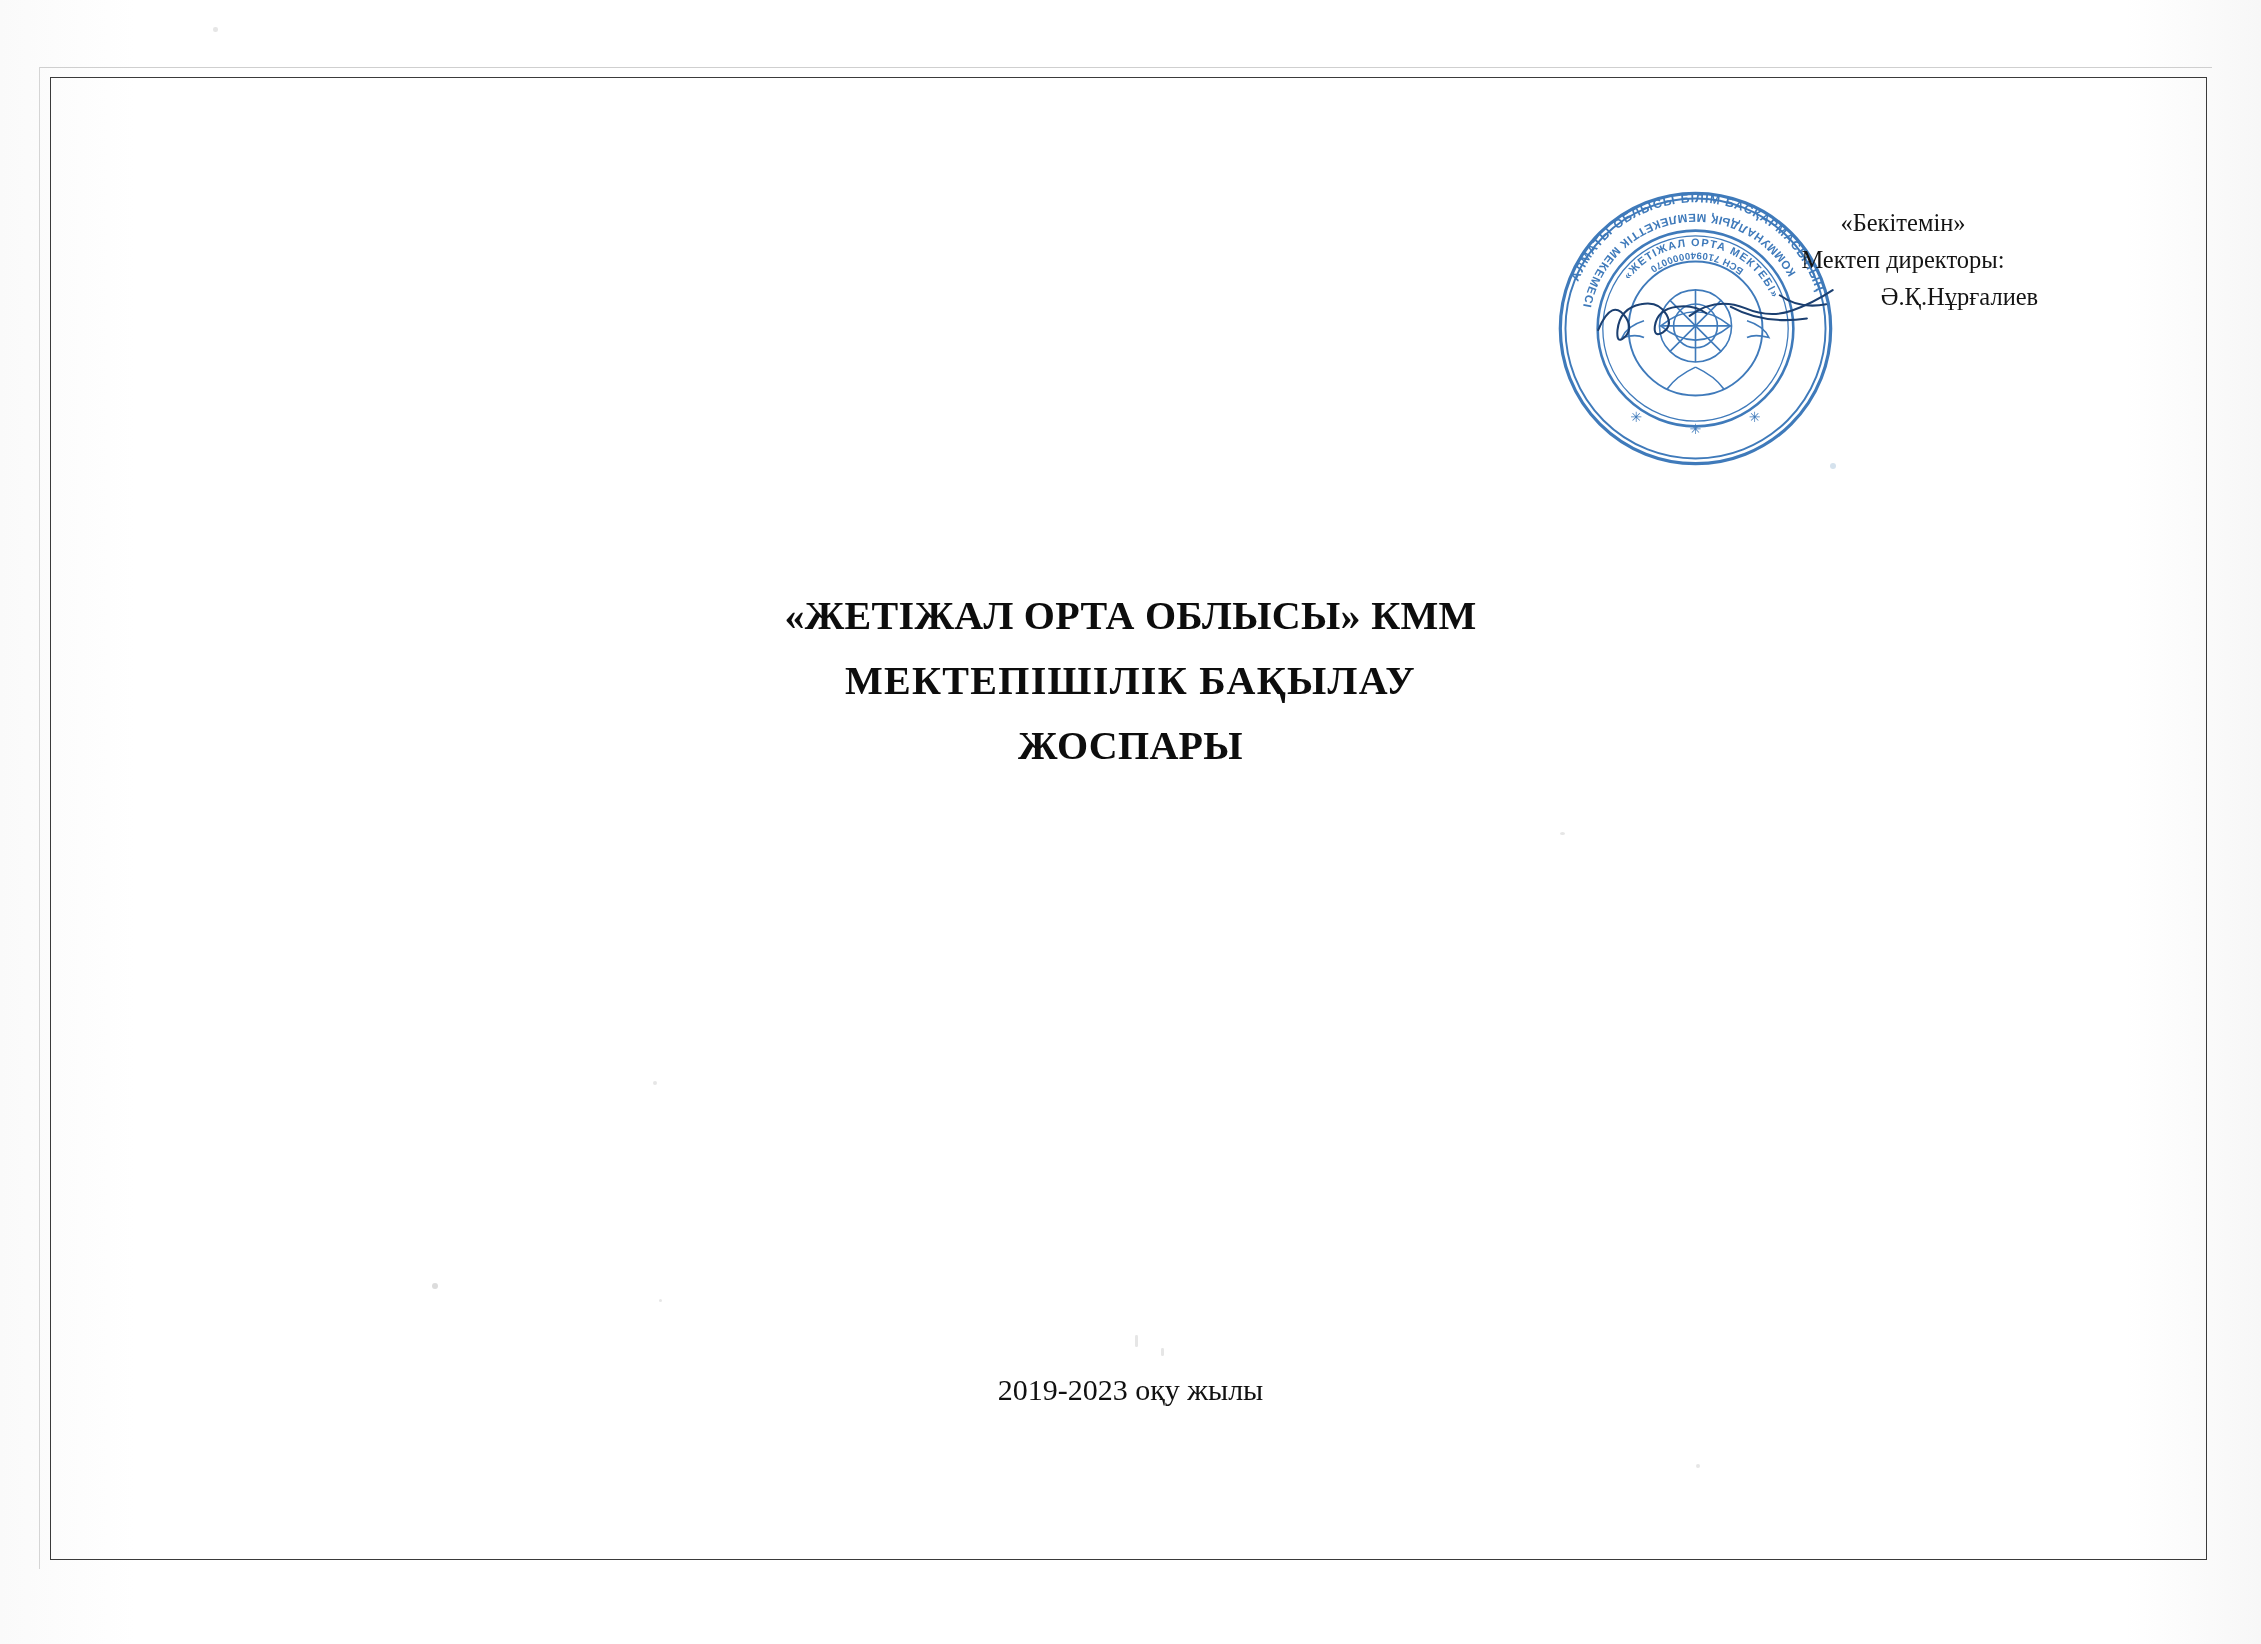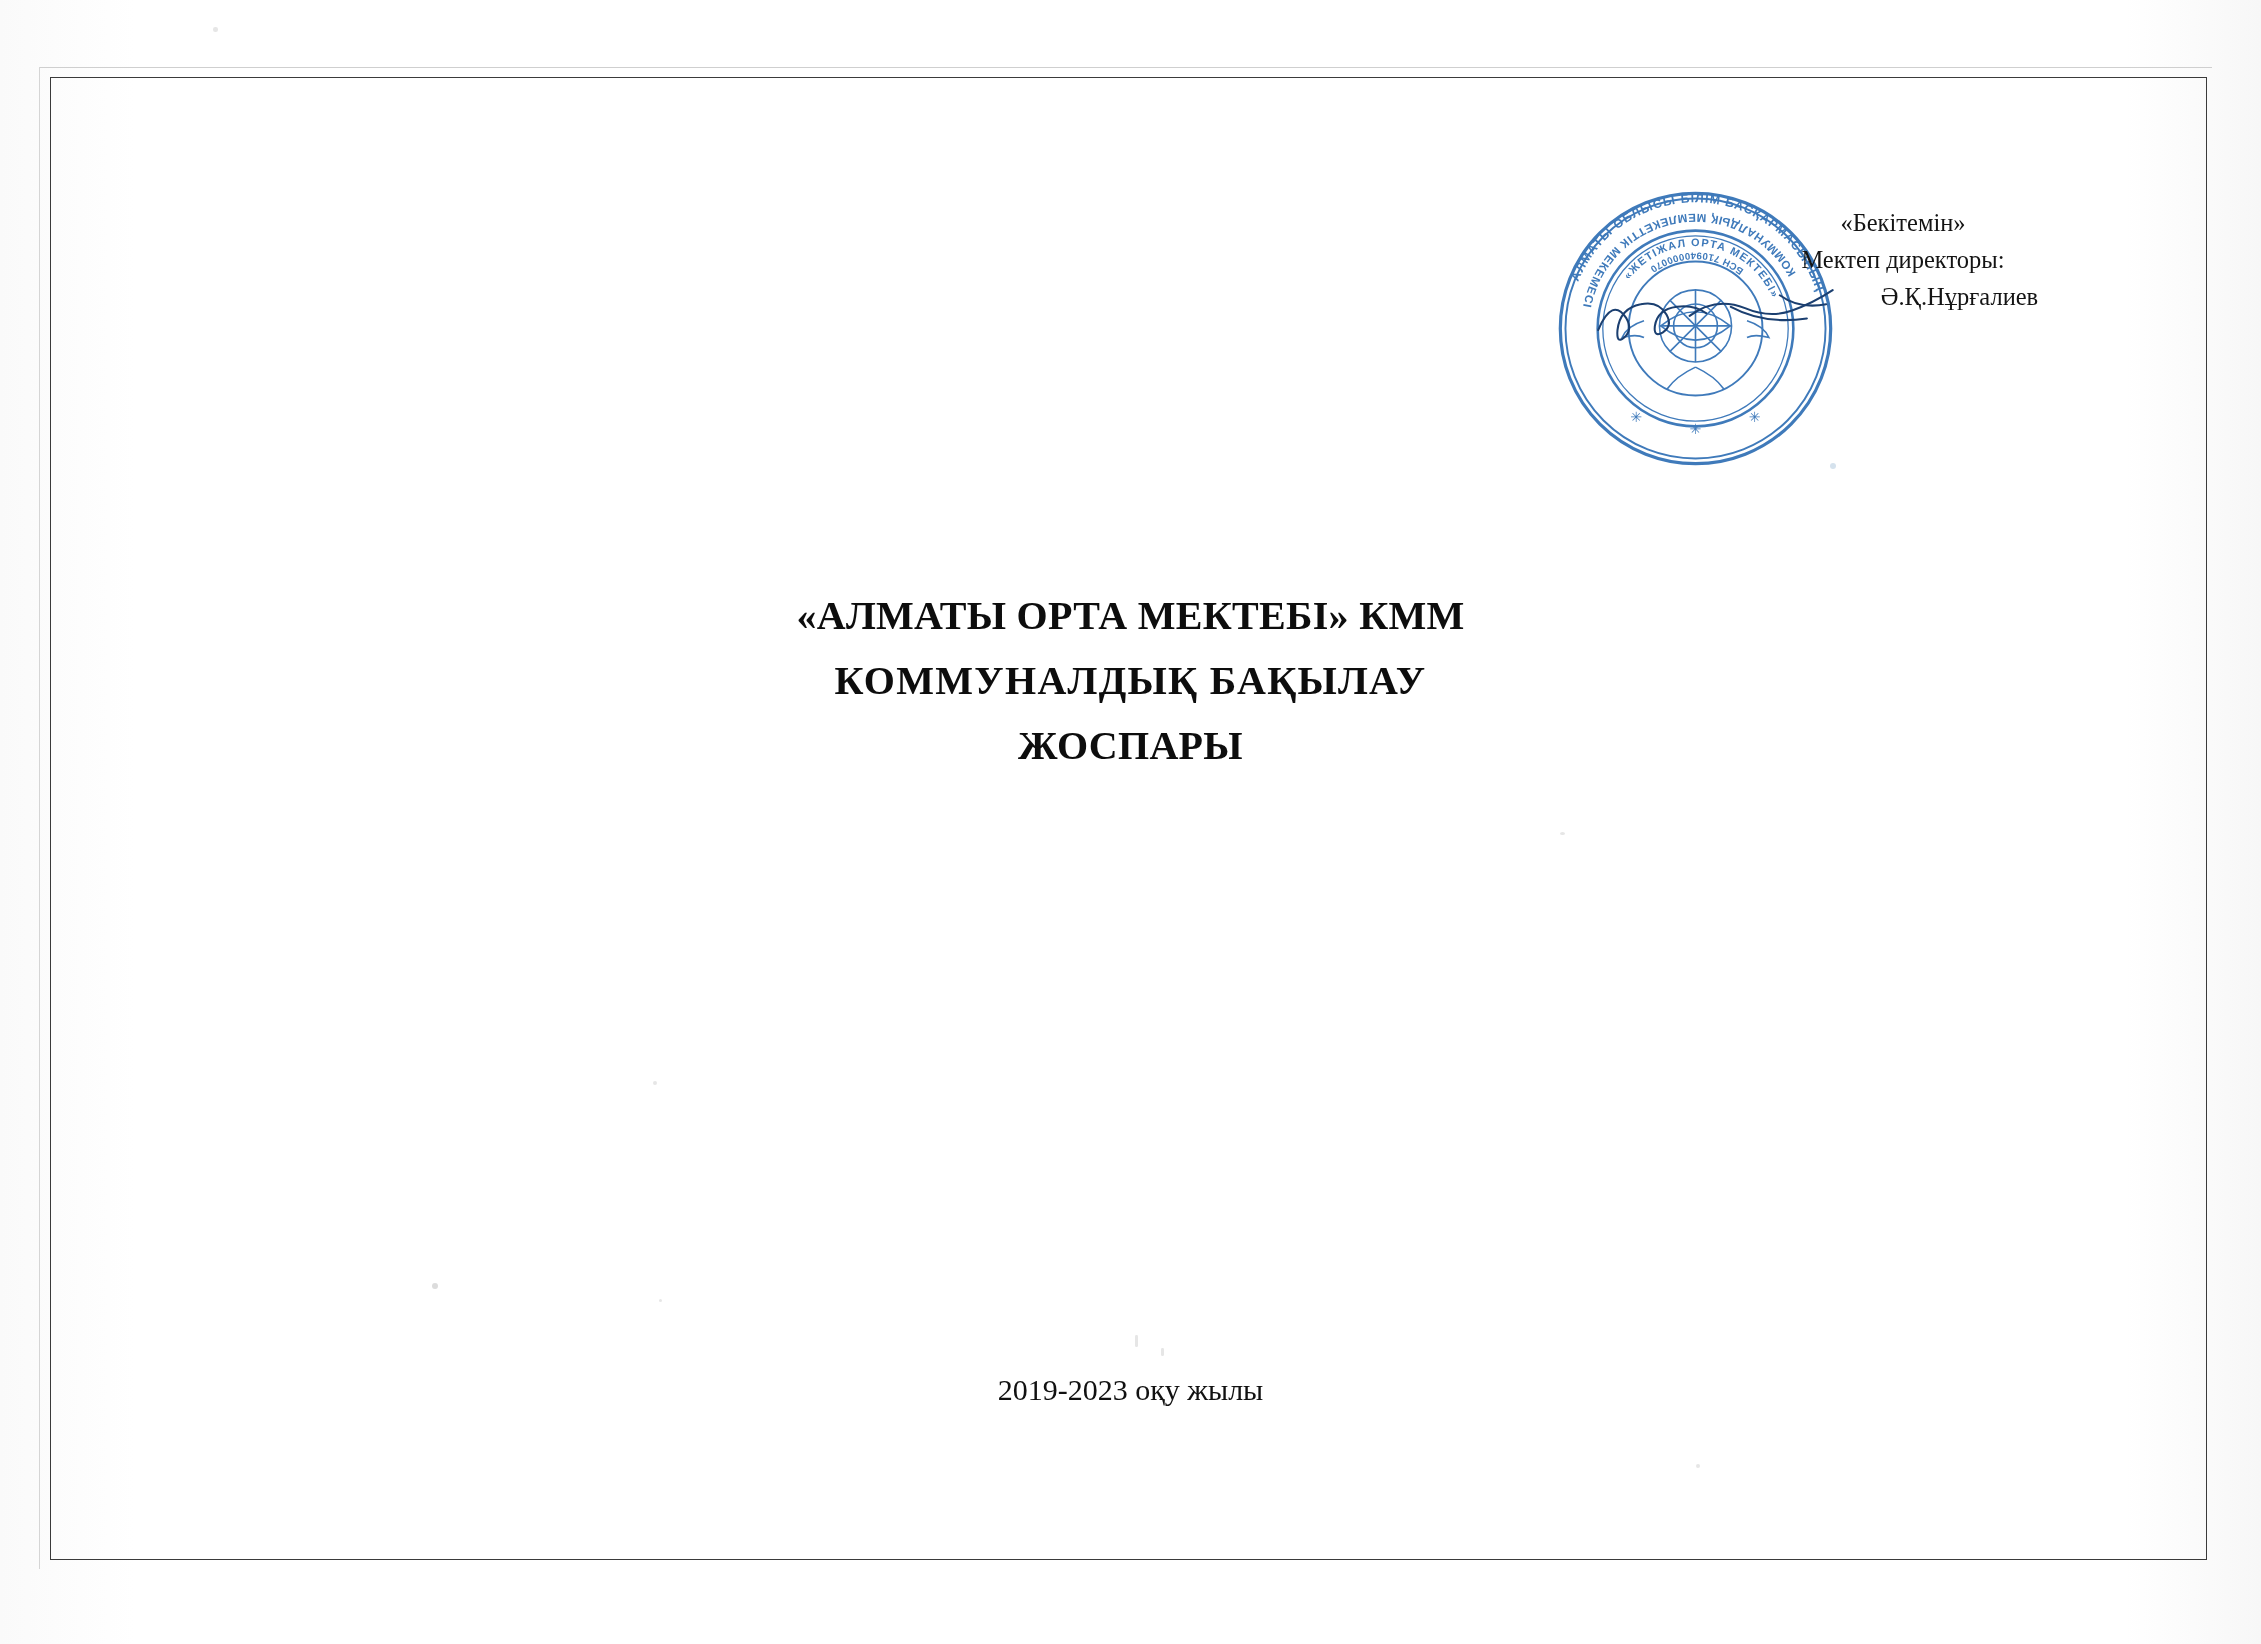--- a/index.html
+++ b/index.html
@@ -227,21 +227,21 @@
       <g fill="none" stroke="#1b3f70" stroke-width="3.2" stroke-linecap="round">
         <path d="M8 96 q22 -52 44 -18 q10 18 -4 30 q-12 10 -10 -12 q4 -34 36 -40 q28 -6 40 16 q10 18 -6 28 q-14 8 -12 -10 q4 -26 34 -30 q26 -4 46 10"></path>
         <path d="M150 74 q40 -30 86 -12 q38 16 72 4 q34 -12 64 -32"></path>
         <path d="M214 60 q52 28 118 18"></path>
         <path d="M290 42 q30 22 72 14"></path>
       </g>
     </svg>
   </div>
 
   <div class="title-block">
-    <div class="title-line l1">«АЛМАТЫ ОРТА МЕКТЕБІ» КММ</div>
-    <div class="title-line l2">КОММУНАЛДЫҚ  БАҚЫЛАУ</div>
+    <div class="title-line l1">«ЖЕТІЖАЛ ОРТА ОБЛЫСЫ» КММ</div>
+    <div class="title-line l2">МЕКТЕПІШІЛІК  БАҚЫЛАУ</div>
     <div class="title-line l3">ЖОСПАРЫ</div>
   </div>
 
   <div class="year-line">2019-2023 оқу жылы</div>
 
 </div>
 
 
 </body></html>

